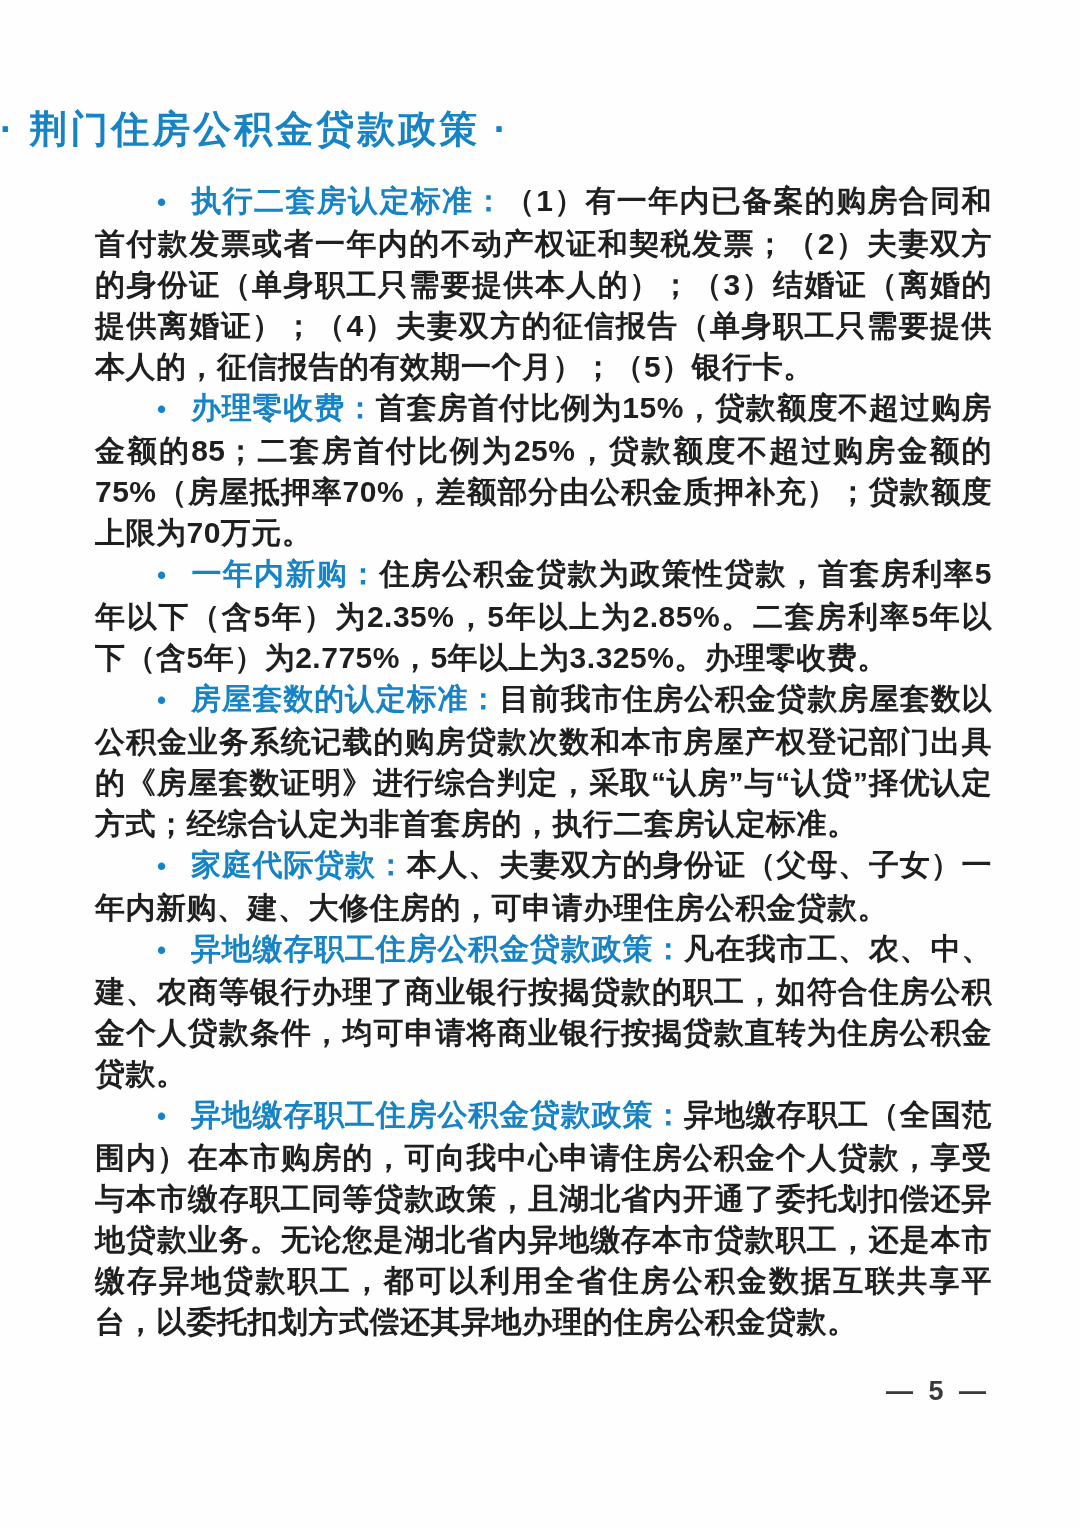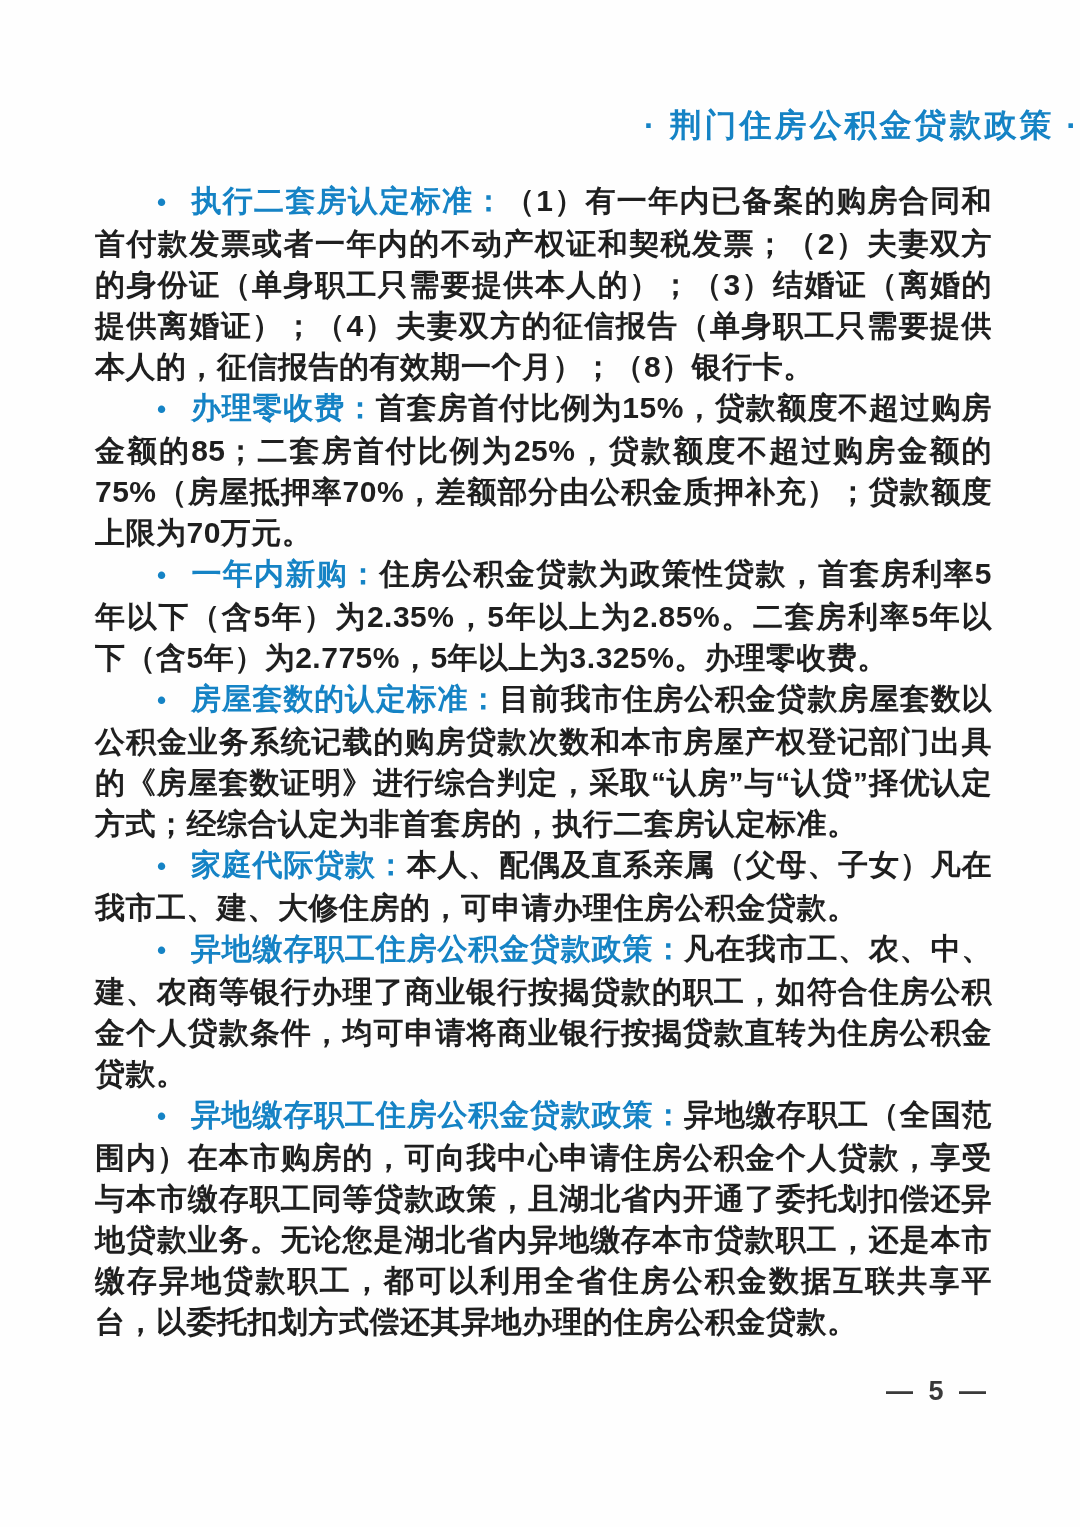--- a/index.html
+++ b/index.html
@@ -14,22 +14,22 @@
     margin: 0 auto;
     background: var(--page-bg, #fefefe);
     font-family: "Liberation Sans", sans-serif;
     overflow: hidden;
   }
   .doc-title {
     position: absolute;
     top: 104px;
     left: 0;
     width: 100%;
-    text-align: right;
-    font-size: 32px;
+    text-align: left;
+    font-size: 38px;
     font-weight: bold;
     letter-spacing: 3px;
     color: var(--accent, #1583c5);
     white-space: nowrap;
   }
   .content {
     position: absolute;
     top: 180px;
     left: 95px;
     width: 897px;
@@ -69,30 +69,30 @@
 </style>
 </head>
 <body>
 
 <div class="page">
 
   <div class="doc-title">· 荆门住房公积金贷款政策 ·</div>
 
   <div class="content">
 
-    <p class="para"><span class="bullet">•</span><span class="heading">执行二套房认定标准：</span><span class="body">（1）有一年内已备案的购房合同和首付款发票或者一年内的不动产权证和契税发票；（2）夫妻双方的身份证（单身职工只需要提供本人的）；（3）结婚证（离婚的提供离婚证）；（4）夫妻双方的征信报告（单身职工只需要提供本人的，征信报告的有效期一个月）；（8）银行卡。</span></p>
+    <p class="para"><span class="bullet">•</span><span class="heading">执行二套房认定标准：</span><span class="body">（1）有一年内已备案的购房合同和首付款发票或者一年内的不动产权证和契税发票；（2）夫妻双方的身份证（单身职工只需要提供本人的）；（3）结婚证（离婚的提供离婚证）；（4）夫妻双方的征信报告（单身职工只需要提供本人的，征信报告的有效期一个月）；（5）银行卡。</span></p>
 
     <p class="para"><span class="bullet">•</span><span class="heading">办理零收费：</span><span class="body">首套房首付比例为15%，贷款额度不超过购房金额的85；二套房首付比例为25%，贷款额度不超过购房金额的75%（房屋抵押率70%，差额部分由公积金质押补充）；贷款额度上限为70万元。</span></p>
 
 
     <p class="para"><span class="bullet">•</span><span class="heading">一年内新购：</span><span class="body">住房公积金贷款为政策性贷款，首套房利率5年以下（含5年）为2.35%，5年以上为2.85%。二套房利率5年以下（含5年）为2.775%，5年以上为3.325%。办理零收费。</span></p>
 
     <p class="para"><span class="bullet">•</span><span class="heading">房屋套数的认定标准：</span><span class="body">目前我市住房公积金贷款房屋套数以公积金业务系统记载的购房贷款次数和本市房屋产权登记部门出具的《房屋套数证明》进行综合判定，采取“认房”与“认贷”择优认定方式；经综合认定为非首套房的，执行二套房认定标准。</span></p>
 
-    <p class="para"><span class="bullet">•</span><span class="heading">家庭代际贷款：</span><span class="body">本人、配偶及直系亲属（父母、子女）凡在我市工、建、大修住房的，可申请办理住房公积金贷款。</span></p>
+    <p class="para"><span class="bullet">•</span><span class="heading">家庭代际贷款：</span><span class="body">本人、夫妻双方的身份证（父母、子女）一年内新购、建、大修住房的，可申请办理住房公积金贷款。</span></p>
 
     <p class="para"><span class="bullet">•</span><span class="heading">异地缴存职工住房公积金贷款政策：</span><span class="body">凡在我市工、农、中、建、农商等银行办理了商业银行按揭贷款的职工，如符合住房公积金个人贷款条件，均可申请将商业银行按揭贷款直转为住房公积金贷款。</span></p>
 
     <p class="para"><span class="bullet">•</span><span class="heading">异地缴存职工住房公积金贷款政策：</span><span class="body">异地缴存职工（全国范围内）在本市购房的，可向我中心申请住房公积金个人贷款，享受与本市缴存职工同等贷款政策，且湖北省内开通了委托划扣偿还异地贷款业务。无论您是湖北省内异地缴存本市贷款职工，还是本市缴存异地贷款职工，都可以利用全省住房公积金数据互联共享平台，以委托扣划方式偿还其异地办理的住房公积金贷款。</span></p>
 
   </div>
 
   <div class="page-number">— 5 —</div>
 
 </div>

